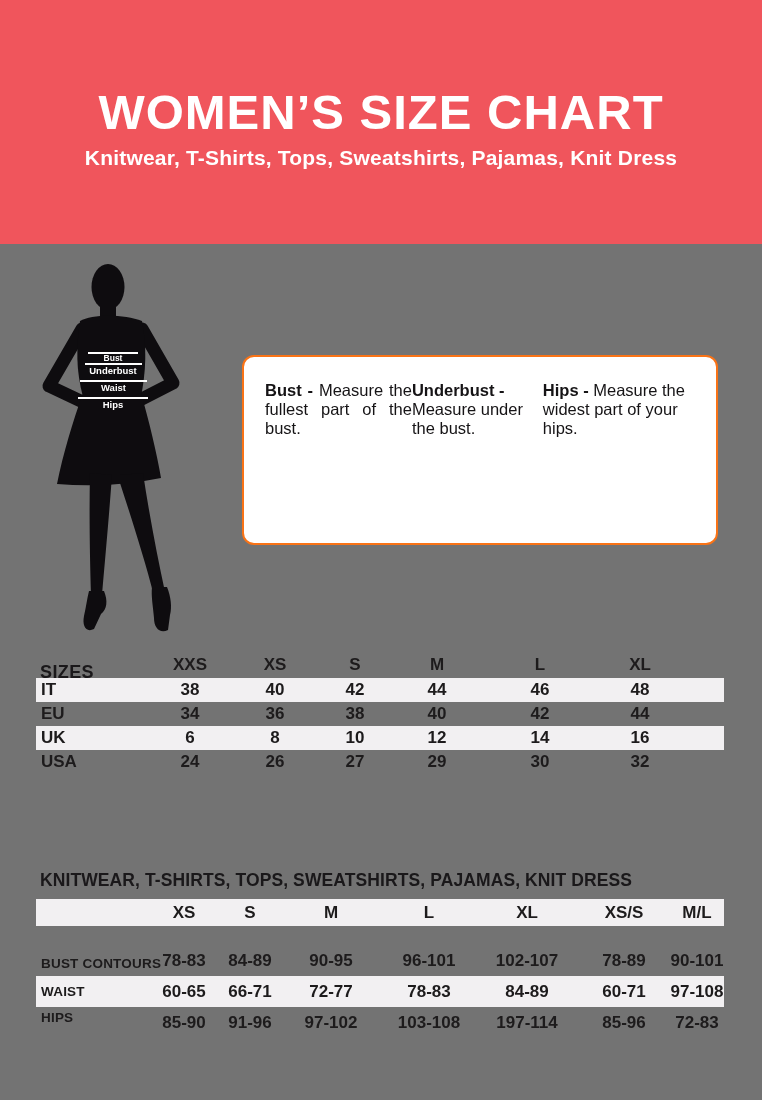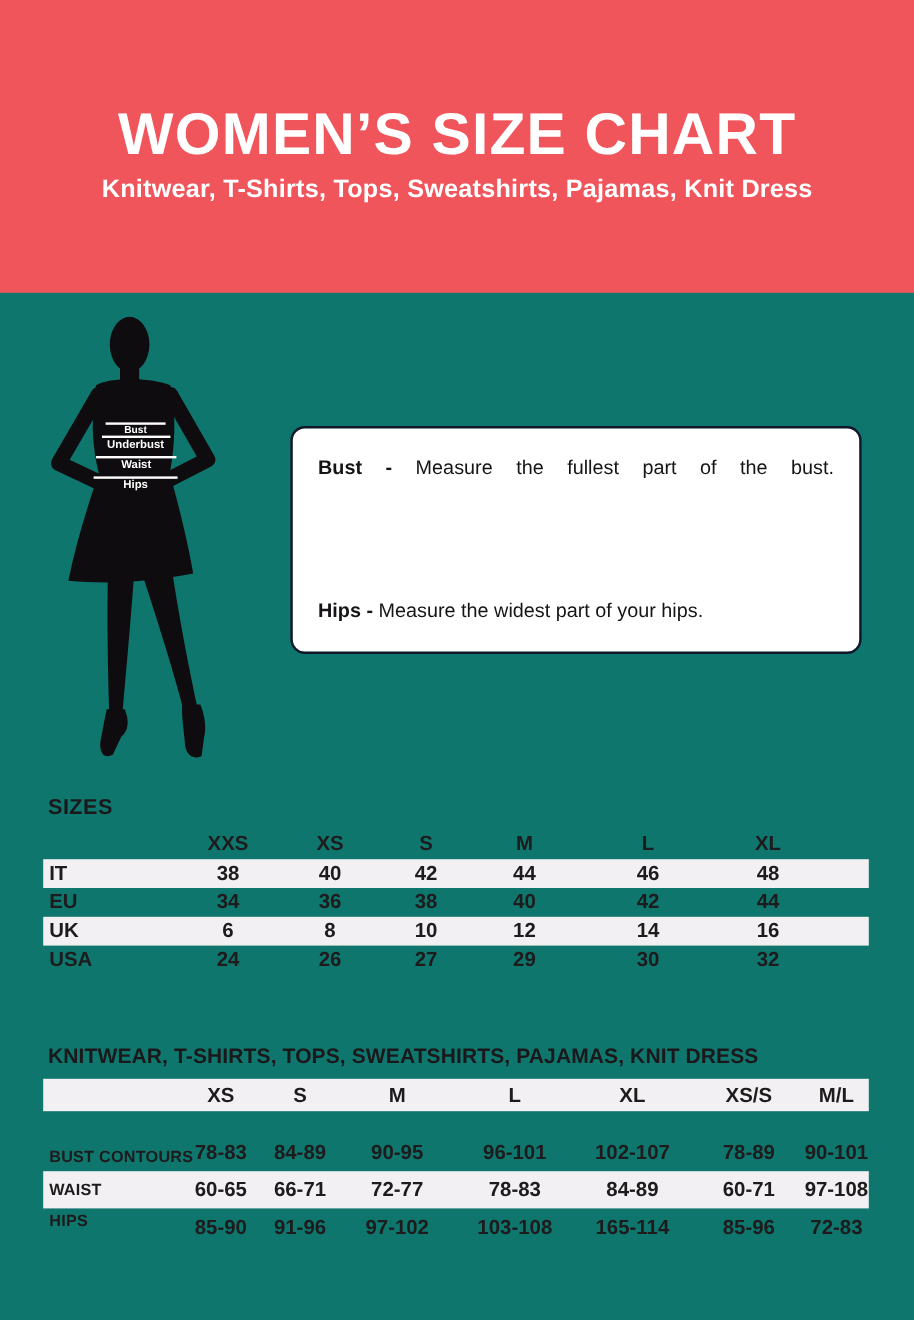--- a/index.html
+++ b/index.html
@@ -1,47 +1,47 @@
 <!DOCTYPE html>
 <html><head>
 <meta charset="utf-8">
 <style>
   * { margin:0; padding:0; box-sizing:border-box; }
   html,body { background:#ffffff; }
   body { font-family:"Liberation Sans", sans-serif; }
-  .canvas { position:relative; width:762px; height:1100px; background:#0f766e; color:#1d1b1c; overflow:hidden; }
+  .canvas { position:relative; width:762px; height:1100px; background:#737373; color:#1d1b1c; overflow:hidden; }
 
   
   .hero { position:absolute; left:0; top:0; width:762px; height:244px; background:#F0555C; }
   .hero-title { position:absolute; top:84px; left:0; width:100%; height:56px; line-height:56px;
                 text-align:center; color:#ffffff; font-size:49px; font-weight:bold; letter-spacing:1px; }
   .hero-sub { position:absolute; top:144px; left:0; width:100%; height:28px; line-height:28px;
               text-align:center; color:#ffffff; font-size:21px; font-weight:bold; letter-spacing:0.2px; }
 
   
   .figure { position:absolute; left:30px; top:255px; width:200px; height:390px; }
   .figure svg { position:absolute; left:0; top:0; }
   .m-line { position:absolute; height:2px; background:#ffffff; }
   .m-label { position:absolute; color:#ffffff; font-weight:bold; text-align:center; line-height:1; }
 
   
   .info-box { position:absolute; left:242px; top:355px; width:476px; height:190px;
-              border:2px solid #0f172a; border-radius:12px; padding:24px 21px;
-              display:flex; flex-direction:column; justify-content:space-between; background:#ffffff; }
+              border:2px solid #f97316; border-radius:12px; padding:24px 21px;
+              display:flex; justify-content:space-between; background:#ffffff; }
   .measure-item { font-size:16.5px; line-height:1.15; color:#161416; }
   .measure-item .term { font-weight:bold; }
   .jfy { text-align:justify; text-align-last:justify; }
 
   
   .section-title { position:absolute; font-weight:bold; color:#1a181a; }
   #sizes-title { left:40px; top:662px; font-size:18px; letter-spacing:0.4px;text-align:center; }
   #garment-title { left:40px; top:870px; font-size:17.5px; letter-spacing:0.1px; }
 
   .tbl { position:absolute; left:36px; width:688px; }
-  #sizes-table { top:689px; }
+  #sizes-table { top:651px; }
   #garment-table { top:899px; }
 
   .row { display:grid; align-items:center; }
   .t1 { grid-template-columns:104px 100px 70px 90px 74px 132px 68px 50px; }
   .t2 { grid-template-columns:112px 72px 60px 102px 94px 102px 92px 54px; }
   .row > div { text-align:center; font-weight:bold; font-size:17px; white-space:nowrap; color:#1d1b1c; }
   .row > .lbl { text-align:left; padding-left:5px; }
   .hdr1 { height:27px; }
   .hdr2 { height:27px; background:#F2F0F2; }
   .t1.data { height:24px; }
@@ -82,20 +82,21 @@
     <div class="m-line" style="left:55px; top:108px; width:57px;"></div>
     <div class="m-label" style="left:53px; top:110.5px; width:60px; font-size:9.5px;">Underbust</div>
     <div class="m-line" style="left:50px; top:125px; width:67px;"></div>
     <div class="m-label" style="left:50px; top:128px; width:67px; font-size:9.5px;">Waist</div>
     <div class="m-line" style="left:48px; top:142px; width:70px;"></div>
     <div class="m-label" style="left:48px; top:145px; width:70px; font-size:9.5px;">Hips</div>
   </div>
 
   <div class="info-box">
     <p class="measure-item jfy"><span class="term">Bust -</span> <span>Measure the fullest part of the bust.</span></p>
+    <p class="measure-item"><span class="term">Underbust -</span> <span>Measure under the bust.</span></p>
     <p class="measure-item"><span class="term">Hips -</span> <span>Measure the widest part of your hips.</span></p>
   </div>
 
   <div class="section-title" id="sizes-title">SIZES</div>
   <div class="tbl" id="sizes-table">
     <div class="row t1 hdr1">
       <div class="lbl"></div>
       <div>XXS</div>
       <div>XS</div>
       <div>S</div>
@@ -178,19 +179,19 @@
       <div>84-89</div>
       <div>60-71</div>
       <div>97-108</div>
     </div>
     <div class="row t2 data">
       <div class="lbl lbl-up">HIPS</div>
       <div>85-90</div>
       <div>91-96</div>
       <div>97-102</div>
       <div>103-108</div>
-      <div>165-114</div>
+      <div>197-114</div>
       <div>85-96</div>
       <div>72-83</div>
     </div>
   </div>
 
 </div>
 
 </body></html>

